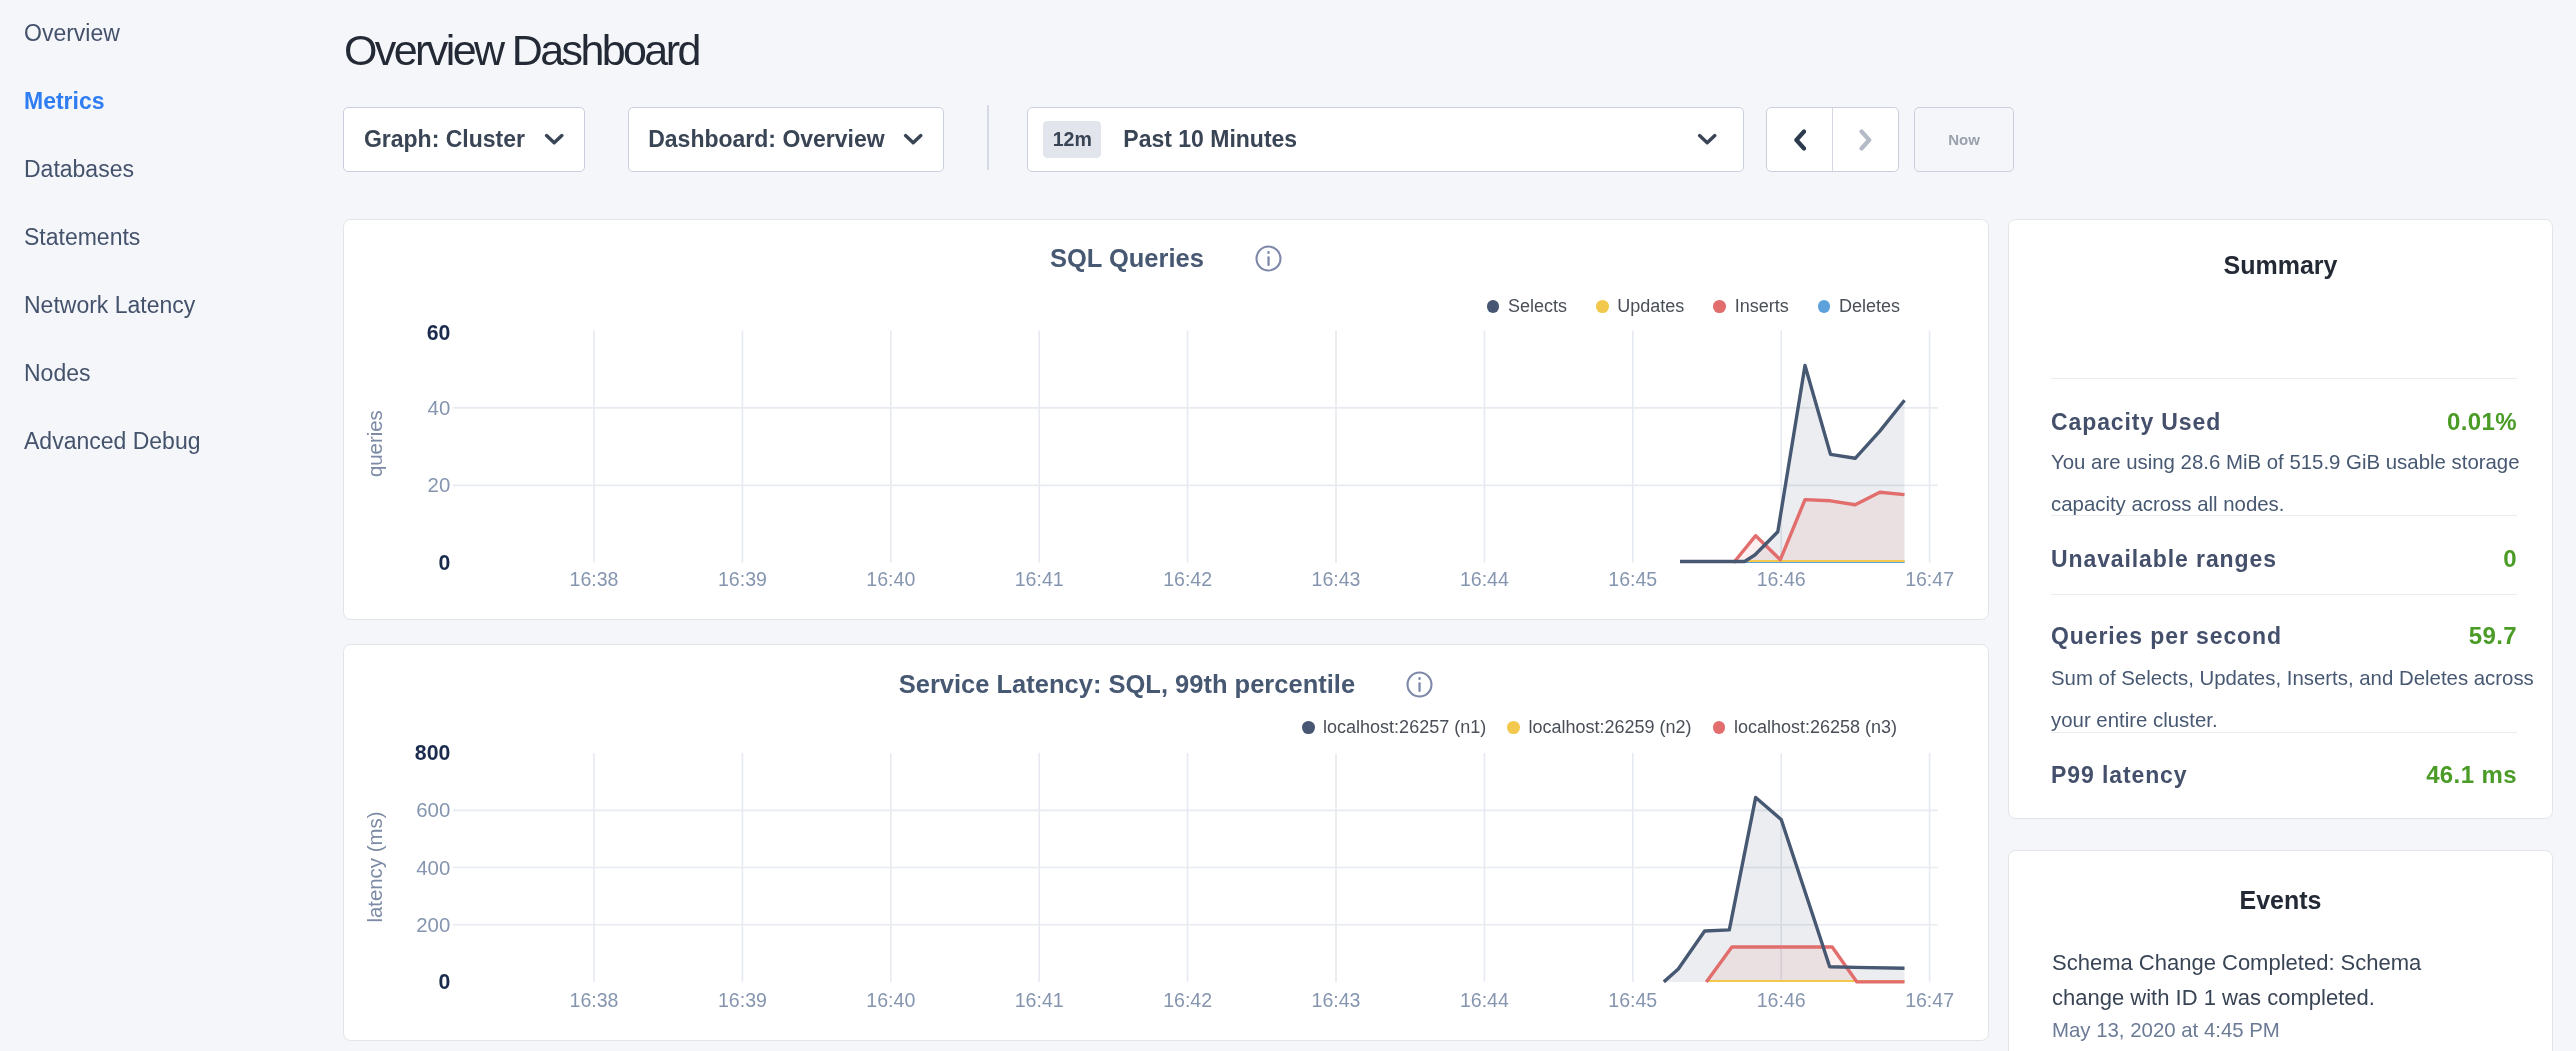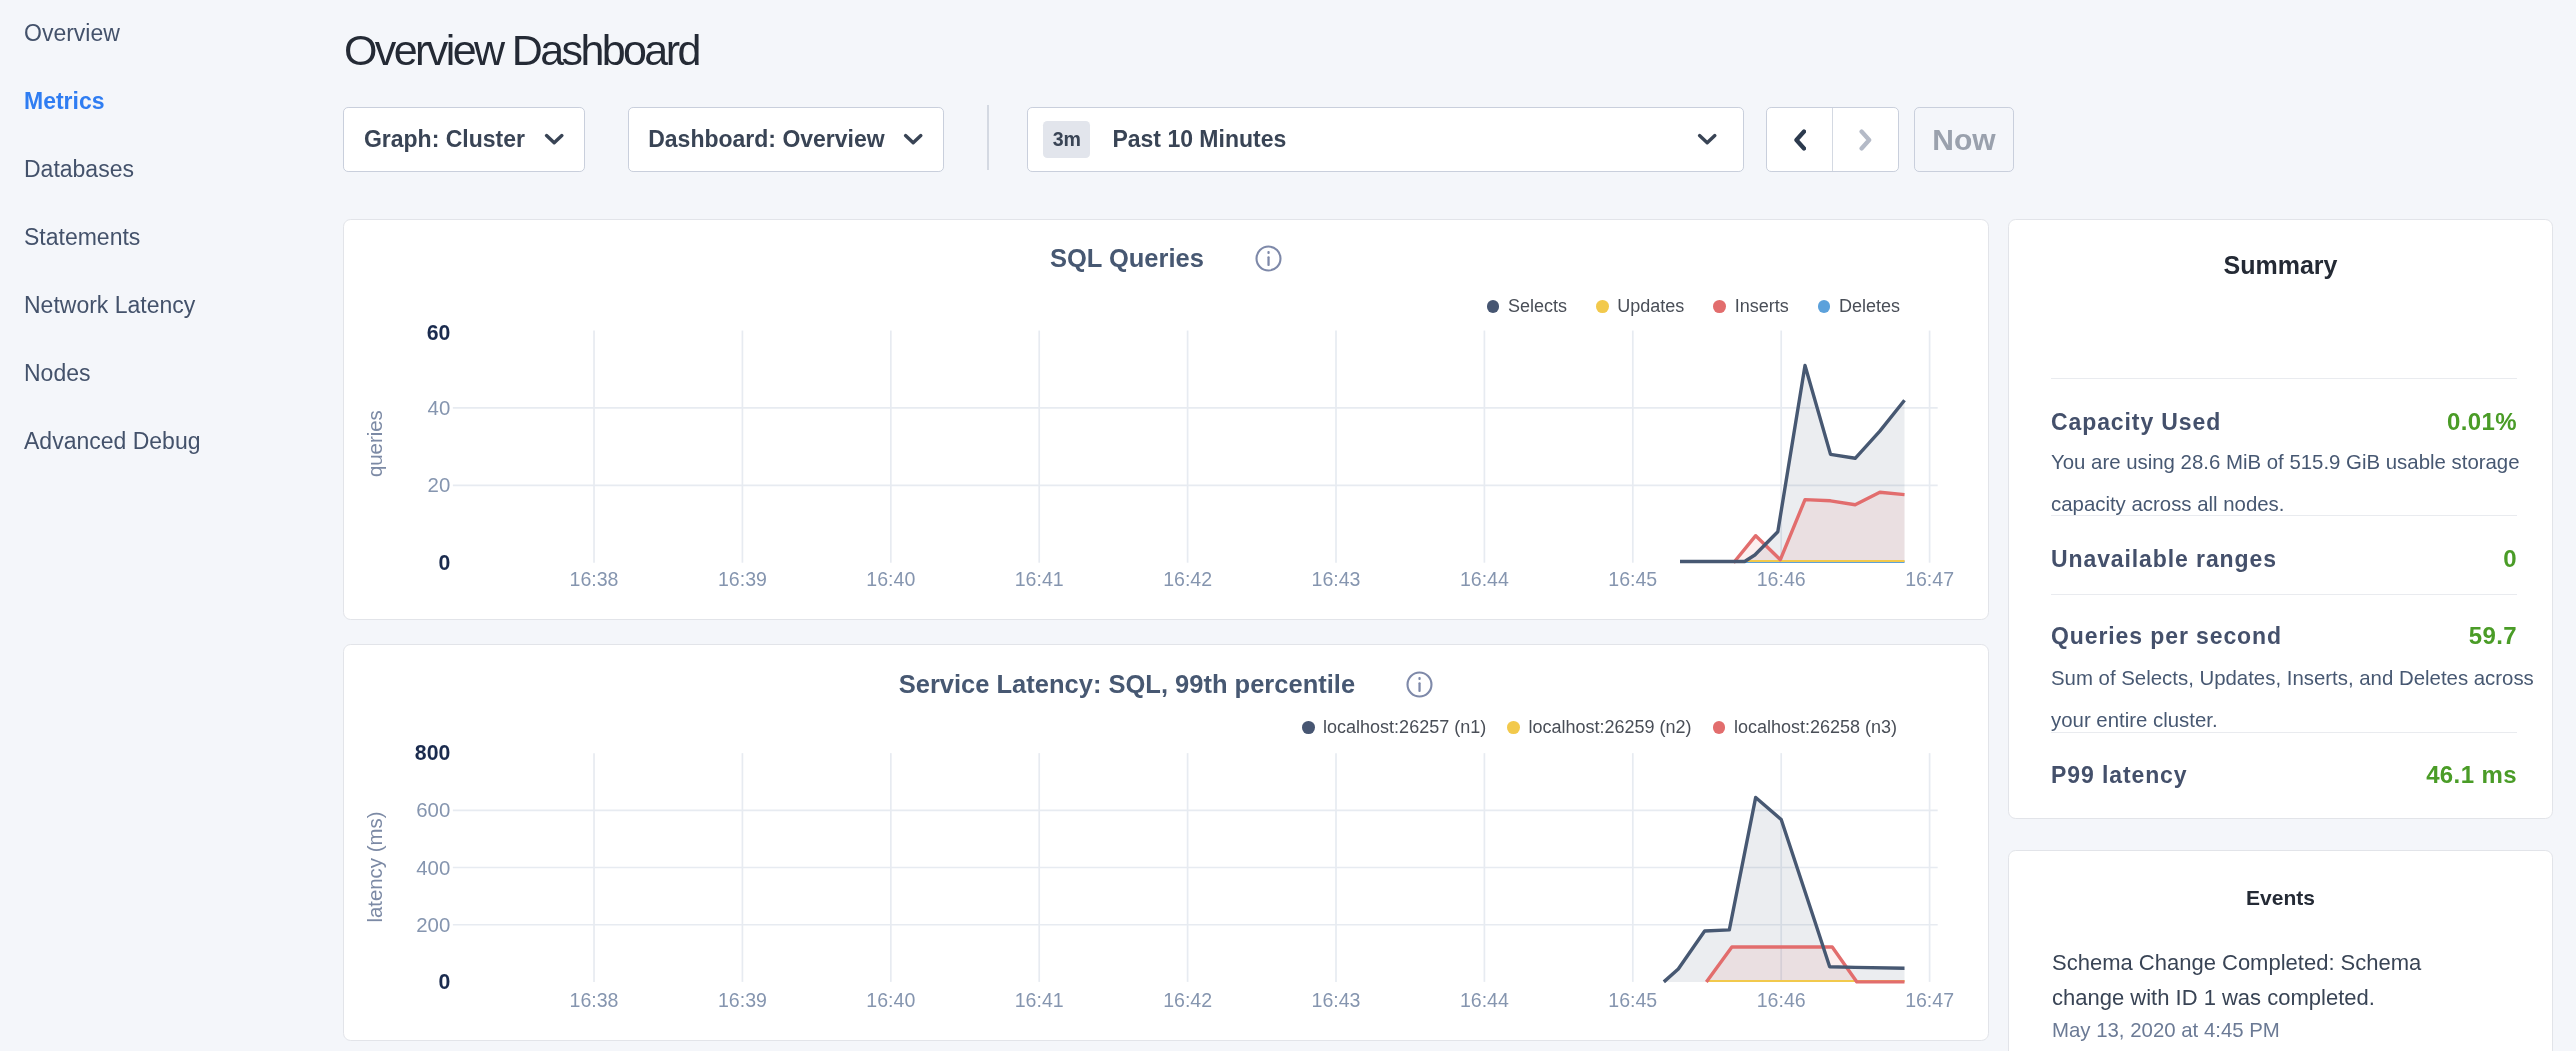--- a/index.html
+++ b/index.html
@@ -24,21 +24,21 @@
   .badge10m { background:#e2e5ec; border-radius:4.3px; font-size:19.6px; font-weight:bold;
               color:#394455; padding:6.8px 9.4px; margin-right:22px; }
   .arrowbox { position:absolute; left:1766px; top:107px; width:133px; height:65px;
               background:#fff; border:1.7px solid #c9cfdc; border-radius:5.1px; display:flex; }
   .arrowbox .half { flex:1; display:flex; align-items:center; justify-content:center; }
   .arrowbox .half:first-child { border-right:1.7px solid #d4d9e2; }
 
   .nowbtn { position:absolute; left:1914px; top:107px; width:100px; height:65px;
             background:#f4f6fa; border:1.7px solid #c9cfdc; border-radius:5.1px;
             display:flex; align-items:center; justify-content:center;
-            font-size:30px; font-weight:bold; color:#9aa1ad; }
+            font-size:15px; font-weight:bold; color:#9aa1ad; }
 
   
   .panel { position:absolute; background:#fff; border:1.7px solid #e2e4e9; border-radius:7.7px; }
   #chart1 { left:343px; top:219px; width:1646px; height:401px; }
   #chart2 { left:343px; top:644px; width:1646px; height:397px; }
   #summary { left:2008px; top:219px; width:545px; height:600px; }
   #events { left:2008px; top:850px; width:545px; height:255px; }
 
   .chart-title-row { position:absolute; left:0; width:100%; display:flex;
                      align-items:center; justify-content:center;gap:41px; }
@@ -52,21 +52,21 @@
   
   .sum-title { position:absolute; width:100%; text-align:center; font-size:25px;
                font-weight:bold; color:#242a35; }
   .sum-row { position:absolute; left:42px; width:466px; display:flex; align-items:baseline; }
   .sum-head { font-size:23px; font-weight:bold; color:#44506b; letter-spacing:0.9px; }
   .sum-link { font-size:23px; font-weight:bold; color:#2b7ce9; letter-spacing:0.4px; margin-left:21px; }
   .sum-val { margin-left:auto; font-size:24px; font-weight:bold; color:#4a9c27; letter-spacing:0.4px; }
   .sum-desc { position:absolute; left:42px; width:492px; font-size:20.4px; color:#475872; line-height:42px; }
   .sum-sep { position:absolute; left:42px; width:466px; height:0; border-top:1.7px solid #e9ebef; }
 
-  .ev-title { position:absolute; width:100%; text-align:center; font-size:21px;
+  .ev-title { position:absolute; width:100%; text-align:center; font-size:25px;
               font-weight:bold; color:#242a35; }
   .ev-text { position:absolute; left:43px; width:476px; font-size:22px; color:#394455; line-height:35px; }
   .ev-date { position:absolute; left:43px; font-size:20.4px; color:#6b7a95; }
 </style>
 </head>
 <body>
 
   <div class="nav-item" style="top:20.4px;">Overview</div>
   <div class="nav-item nav-active" style="top:88px;">Metrics</div>
   <div class="nav-item" style="top:156px;">Databases</div>
@@ -77,21 +77,21 @@
 
   <h1 class="title">Overview Dashboard</h1>
   <div class="ctrl" style="left:343px; width:242px;">Graph: Cluster<svg class="chev" width="20.4" height="12.8" viewBox="0 0 24 15">
       <polyline points="3,3 12,11.5 21,3" stroke="#394455" stroke-width="4" fill="none" stroke-linecap="round" stroke-linejoin="round"></polyline>
     </svg></div>
   <div class="ctrl" style="left:628px; width:316px;">Dashboard: Overview<svg class="chev" width="20.4" height="12.8" viewBox="0 0 24 15">
       <polyline points="3,3 12,11.5 21,3" stroke="#394455" stroke-width="4" fill="none" stroke-linecap="round" stroke-linejoin="round"></polyline>
     </svg></div>
   <div class="vdivider"></div>
   <div class="ctrl" style="left:1027px; width:717px; justify-content:flex-start; padding-left:15.3px;">
-    <span class="badge10m">3m</span>Past 10 Minutes
+    <span class="badge10m">12m</span>Past 10 Minutes
     <svg class="chev" style="position:absolute; right:25.5px; margin:0;" width="20.4" height="12.8" viewBox="0 0 24 15">
       <polyline points="3,3 12,11.5 21,3" stroke="#394455" stroke-width="4" fill="none" stroke-linecap="round" stroke-linejoin="round"></polyline>
     </svg>
   </div>
   <div class="arrowbox">
     <div class="half">
       <svg width="13.6" height="22" viewBox="0 0 16 26">
         <polyline points="13,3 4,13 13,23" stroke="#2c3a4e" stroke-width="5" fill="none" stroke-linecap="round" stroke-linejoin="round"></polyline>
       </svg>
     </div>

